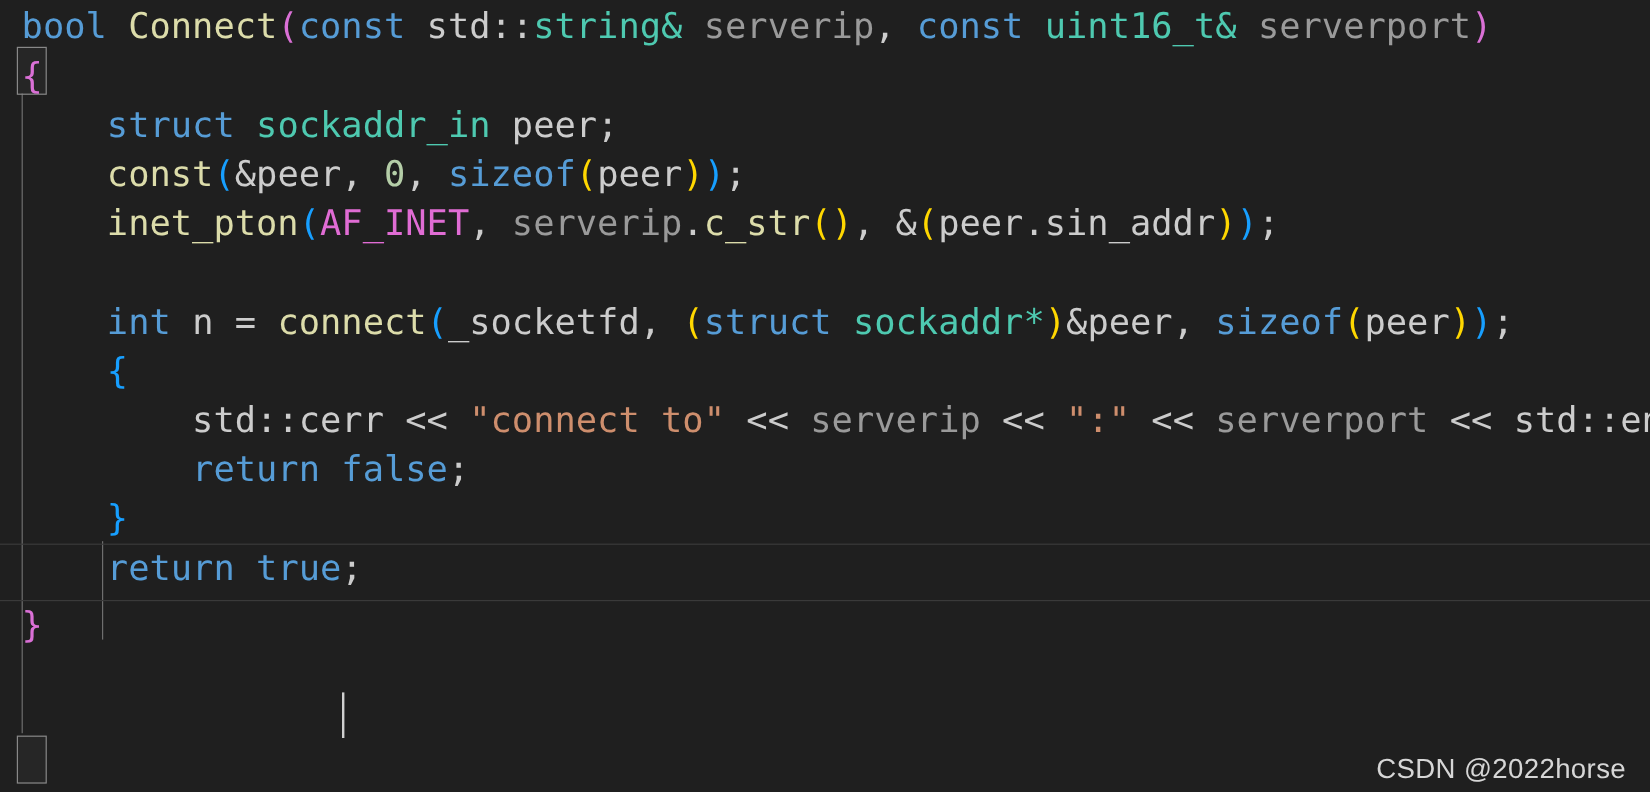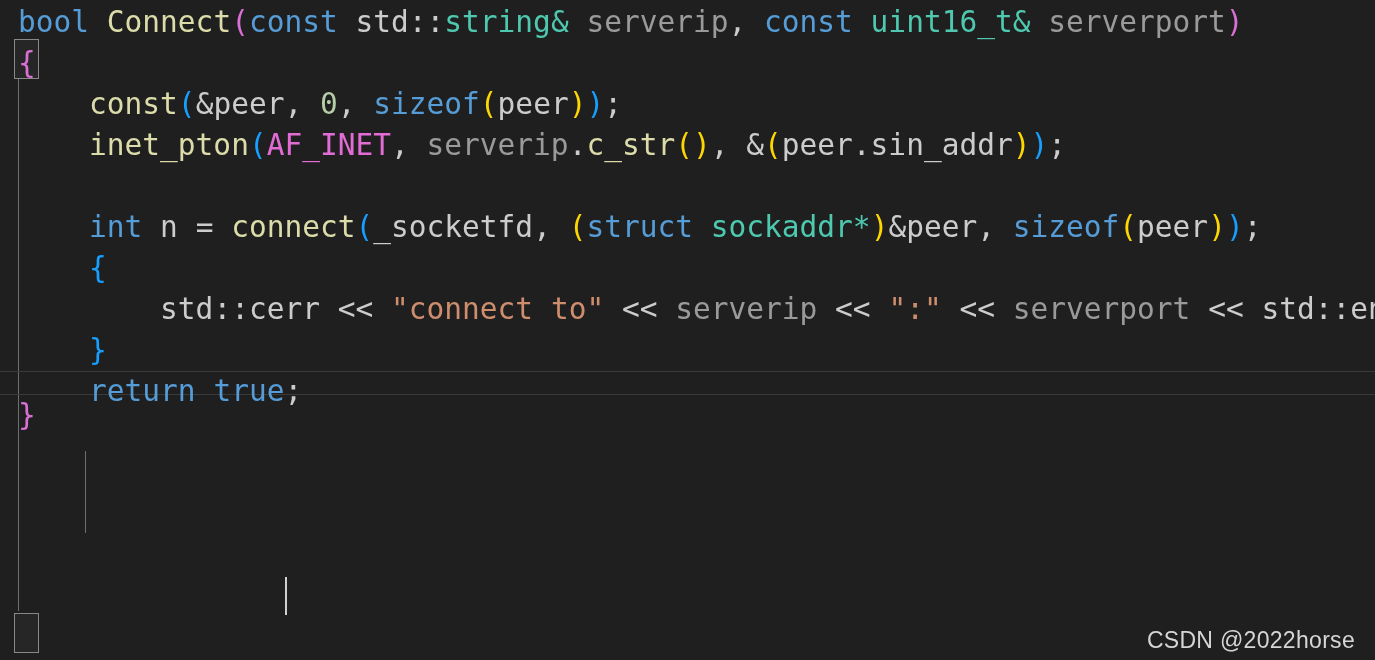--- a/index.html
+++ b/index.html
@@ -22,21 +22,21 @@
     line-height:41px;
     font-size:29.5px;
     white-space:pre;
     letter-spacing:0px;
     padding-left:18px;
     color:#cccccc;
   }
   .line.cur {
     border-top:1px solid #3a3a3a;
     border-bottom:1px solid #3a3a3a;
-    height:24px;
+    height:48px;
     line-height:39px;
   }
   
   .kw    { color:#569cd6; }
   .typ   { color:#4ec9b0; }  
   .fn    { color:#dcdcaa; }  
   .par   { color:#9a9a9a; }  
   .plain { color:#cccccc; }
   .mac   { color:#e06cd4; }  
   .num   { color:#b5cea8; }  
@@ -82,25 +82,27 @@
   <div class="guide" style="left:85px; top:451px; height:82px;"></div>
 
   <div class="bmatch" style="left:14px; top:39px; width:25px; height:40px;"></div>
   <div class="bmatch" style="left:14px; top:613px; width:25px; height:40px;"></div>
 
   <div id="caret" style="left:285px; top:577px; height:38px;"></div>
 
   <div id="code-lines">
       <div class="line"><span class="kw">bool</span><span class="plain"> </span><span class="fn">Connect</span><span class="b1">(</span><span class="kw">const</span><span class="plain"> </span><span class="plain">std</span><span class="plain">::</span><span class="typ">string&amp;</span><span class="plain"> </span><span class="par">serverip</span><span class="plain">,</span><span class="plain"> </span><span class="kw">const</span><span class="plain"> </span><span class="typ">uint16_t&amp;</span><span class="plain"> </span><span class="par">serverport</span><span class="b1">)</span></div>
       <div class="line"><span class="b1">{</span></div>
+      <div class="line">    <span class="kw">struct</span><span class="plain"> </span><span class="typ">sockaddr_in</span><span class="plain"> </span><span class="plain">peer</span><span class="plain">;</span></div>
       <div class="line">    <span class="fn">const</span><span class="b2">(</span><span class="plain">&amp;peer</span><span class="plain">, </span><span class="num">0</span><span class="plain">, </span><span class="kw">sizeof</span><span class="b0">(</span><span class="plain">peer</span><span class="b0">)</span><span class="b2">)</span><span class="plain">;</span></div>
       <div class="line">    <span class="fn">inet_pton</span><span class="b2">(</span><span class="mac">AF_INET</span><span class="plain">, </span><span class="par">serverip</span><span class="plain">.</span><span class="fn">c_str</span><span class="b0">(</span><span class="b0">)</span><span class="plain">, </span><span class="plain">&amp;</span><span class="b0">(</span><span class="plain">peer</span><span class="plain">.</span><span class="plain">sin_addr</span><span class="b0">)</span><span class="b2">)</span><span class="plain">;</span></div>
       <div class="line">    </div>
       <div class="line">    <span class="kw">int</span><span class="plain"> </span><span class="plain">n</span><span class="plain"> = </span><span class="fn">connect</span><span class="b2">(</span><span class="plain">_socketfd</span><span class="plain">, </span><span class="b0">(</span><span class="kw">struct</span><span class="plain"> </span><span class="typ">sockaddr*</span><span class="b0">)</span><span class="plain">&amp;peer</span><span class="plain">, </span><span class="kw">sizeof</span><span class="b0">(</span><span class="plain">peer</span><span class="b0">)</span><span class="b2">)</span><span class="plain">;</span></div>
       <div class="line">    <span class="b2">{</span></div>
       <div class="line">        <span class="plain">std</span><span class="plain">::</span><span class="plain">cerr</span><span class="plain"> </span><span class="plain">&lt;&lt;</span><span class="plain"> </span><span class="str">"connect to"</span><span class="plain"> </span><span class="plain">&lt;&lt;</span><span class="plain"> </span><span class="par">serverip</span><span class="plain"> </span><span class="plain">&lt;&lt;</span><span class="plain"> </span><span class="str">":"</span><span class="plain"> </span><span class="plain">&lt;&lt;</span><span class="plain"> </span><span class="par">serverport</span><span class="plain"> </span><span class="plain">&lt;&lt;</span><span class="plain"> </span><span class="plain">std</span><span class="plain">::</span><span class="plain">endl</span></div>
+      <div class="line">        <span class="kw">return</span><span class="plain"> </span><span class="kw">false</span><span class="plain">;</span></div>
       <div class="line">    <span class="b2">}</span></div>
       <div class="line cur">    <span class="kw">return</span><span class="plain"> </span><span class="kw">true</span><span class="plain">;</span></div>
       <div class="line"><span class="b1">}</span></div>
     </div>
 
   <div id="watermark">CSDN @2022horse</div>
 </div>
 
 </body></html>

